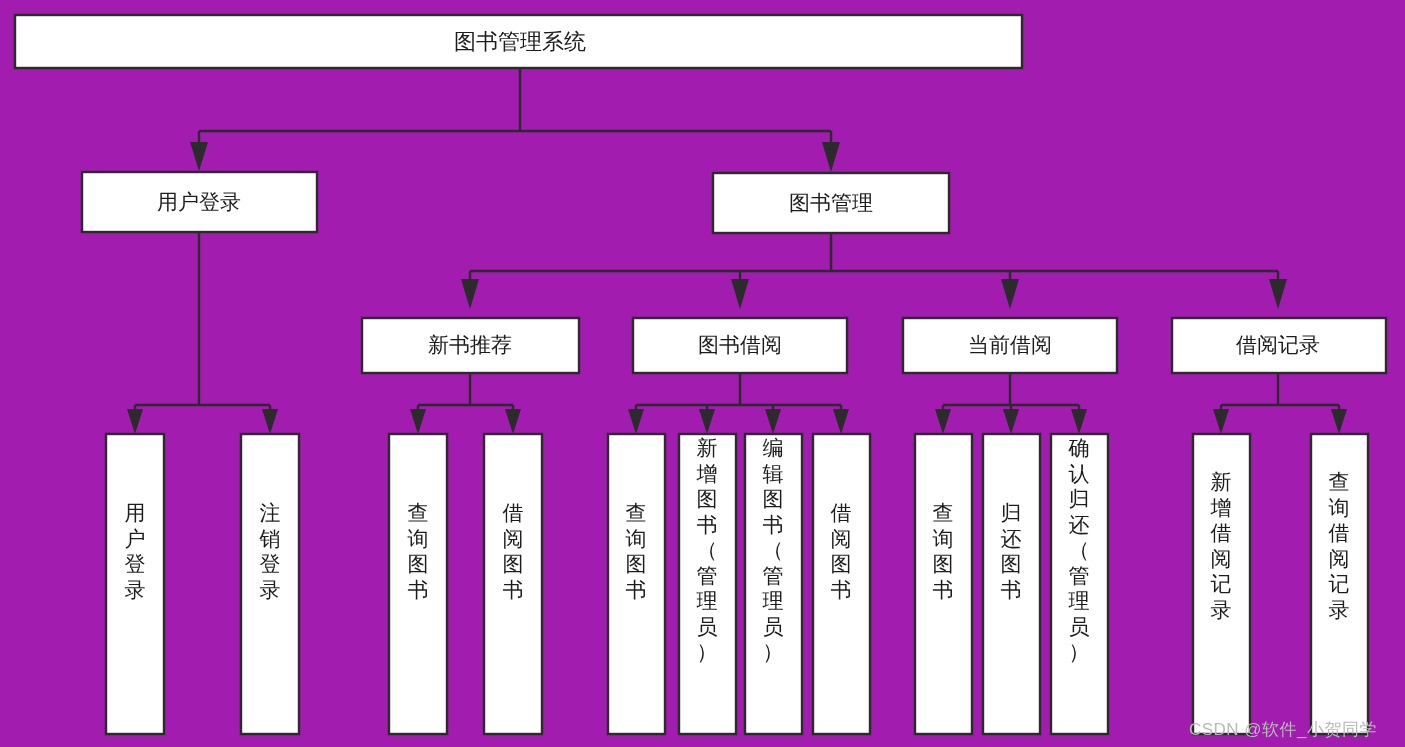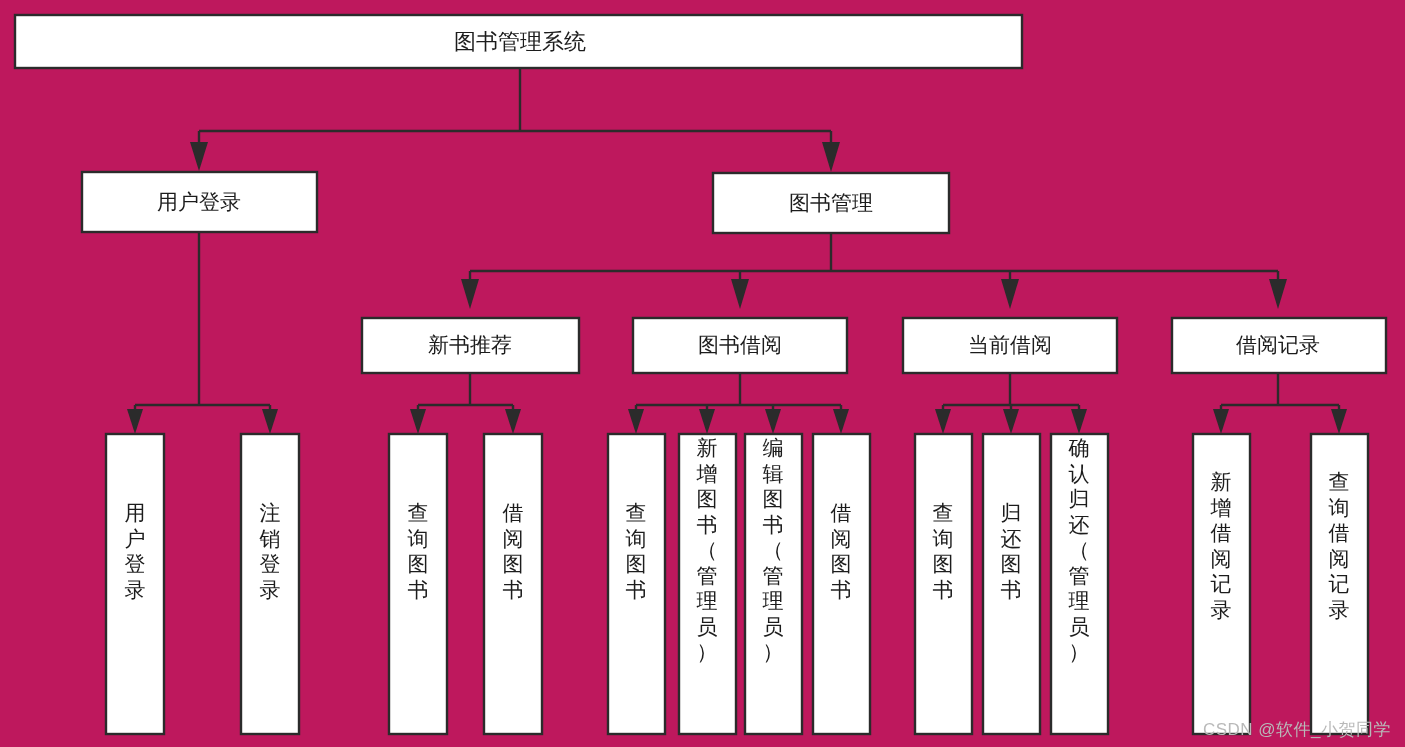--- a/index.html
+++ b/index.html
@@ -11,21 +11,21 @@
     width: 1405px;
     height: 747px;
     font-family: "Liberation Sans", "DejaVu Sans", sans-serif;
     overflow: hidden;
     position: relative;
   }
   #diagram-root {
     position: relative;
     width: 1405px;
     height: 747px;
-    background: #be185d;
+    background: #a21caf;
   }
   svg.diagram-canvas {
     position: absolute;
     left: 0;
     top: 0;
     width: 1405px;
     height: 747px;
     display: block;
   }
   .node-box {
@@ -54,21 +54,21 @@
     fill: #1c1c1c;
     font-family: "Liberation Sans", "DejaVu Sans", sans-serif;
     font-size: 21px;
     text-anchor: middle;
   }
   .title-label {
     font-size: 22px;
   }
   .watermark {
     position: absolute;
-    right: 14px;
+    right: 28px;
     bottom: 6px;
     color: #b9b9b9;
     font-size: 17px;
     font-family: "Liberation Sans", "DejaVu Sans", sans-serif;
     letter-spacing: 0.5px;
     white-space: nowrap;
     user-select: none;
   }
 </style>
 </head>

